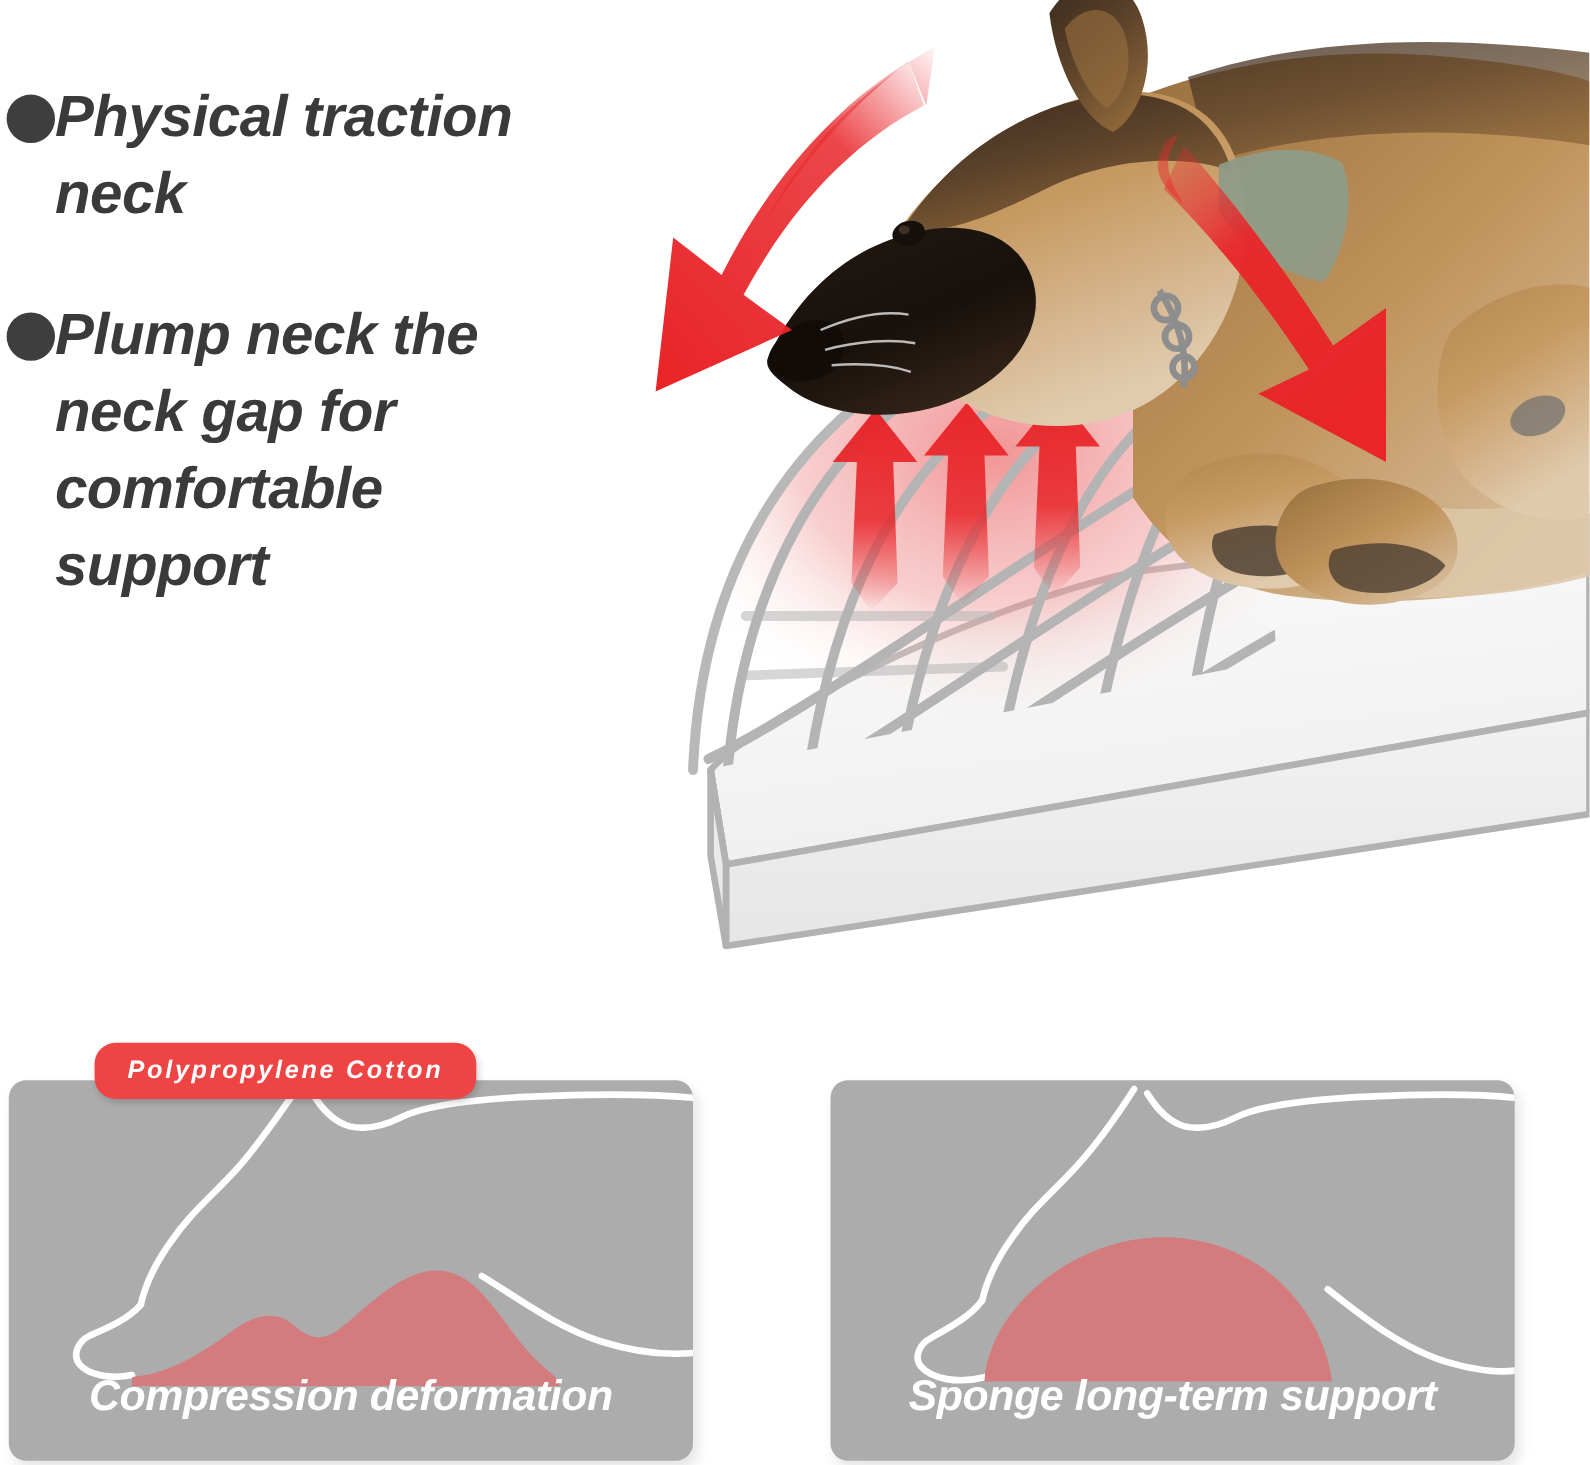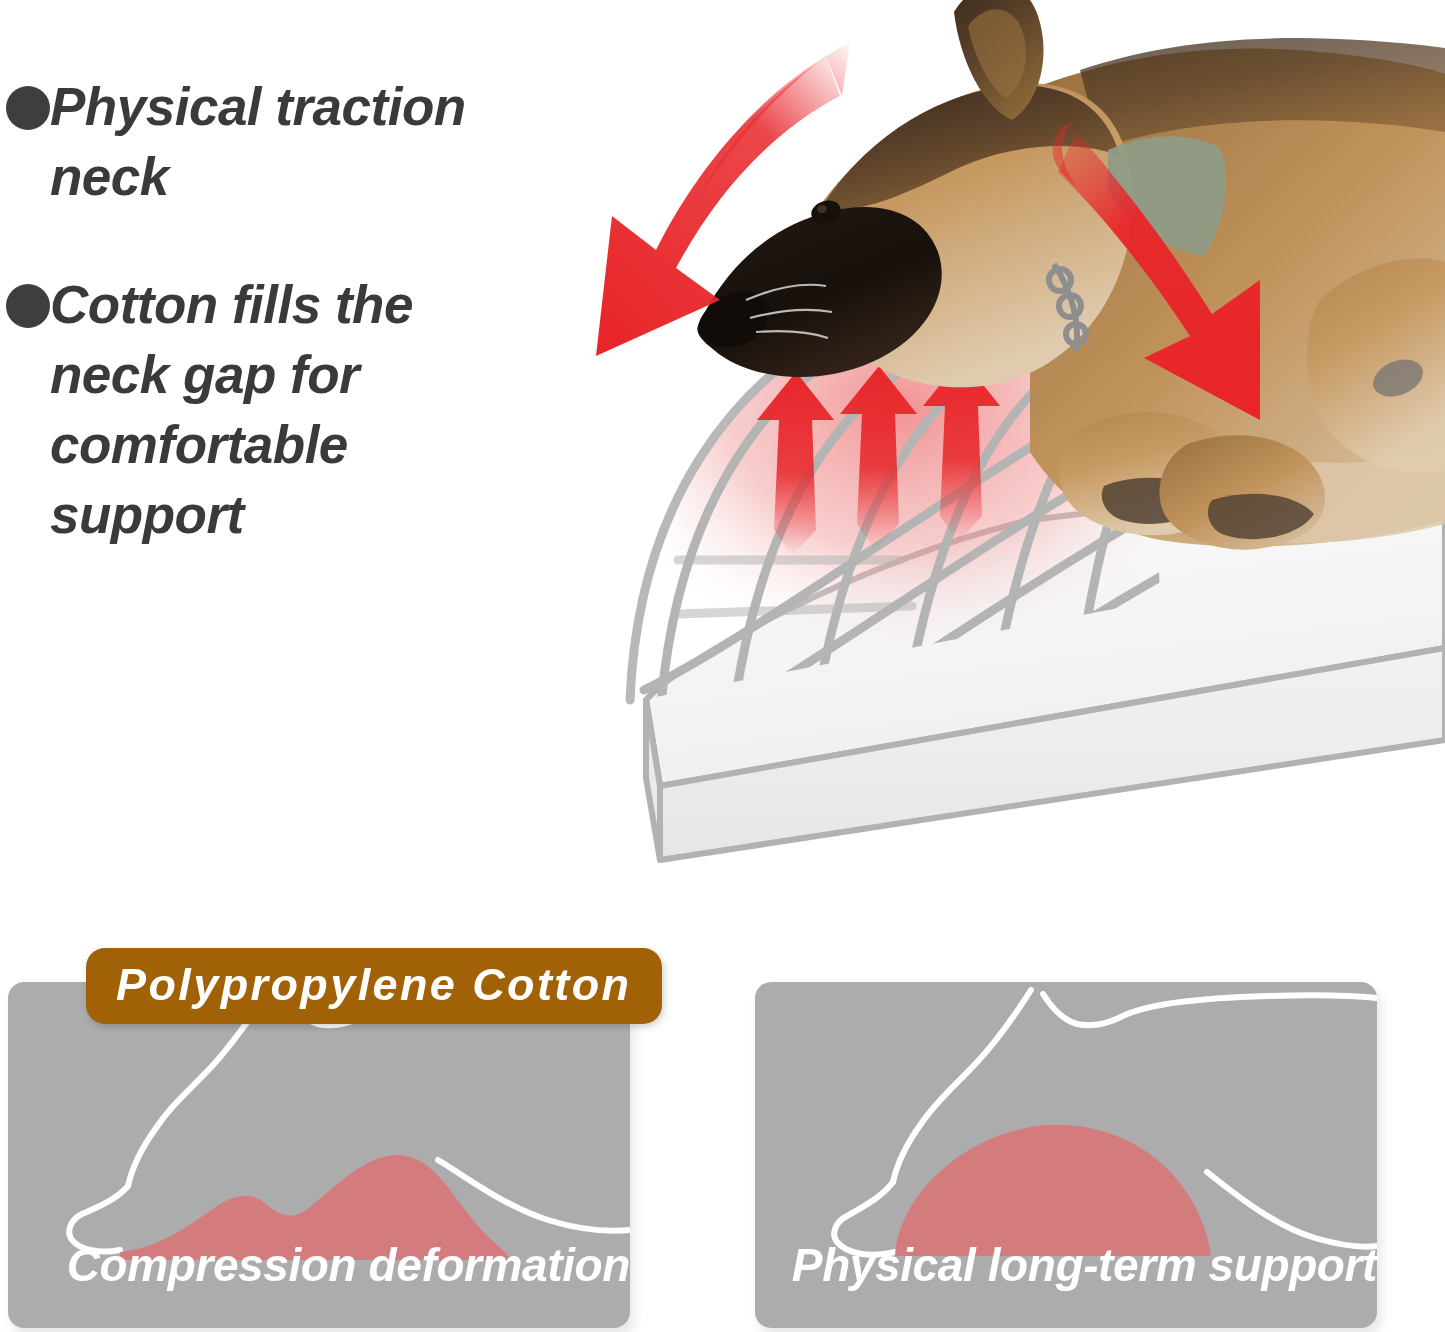--- a/index.html
+++ b/index.html
@@ -74,43 +74,43 @@
     background: #acacac;
     border-radius: 16px;
     box-shadow: 4px 7px 12px rgba(0,0,0,0.10);
   }
   #panel-polypropylene { left: 8px; }
   #panel-sponge { left: 755px; }
 
   .panel-badge {
     position: absolute;
     top: -34px;
-    background: #a16207;
+    background: #ef4444;
     border-radius: 19px;
     padding: 11px 30px 13px 30px;
     color: #ffffff;
-    font-size: 45px;
+    font-size: 23px;
     font-weight: bold;
     font-style: italic;
     letter-spacing: 2.4px;
     white-space: nowrap;
     z-index: 6;
     box-shadow: 2px 3px 7px rgba(0,0,0,0.18);
   }
   #panel-polypropylene .panel-badge { left: 78px; }
   #panel-sponge .panel-badge { left: 167px; }
 
   .panel-caption {
     position: absolute;
     left: 0;
     right: 0;
     bottom: 36px;
-    text-align: right;
+    text-align: center;
     color: #ffffff;
-    font-size: 46px;
+    font-size: 39px;
     font-weight: bold;
     font-style: italic;
     letter-spacing: -0.4px;
   }
   .panel-svg {
     position: absolute;
     left: 0;
     top: 0;
     width: 622px;
     height: 346px;
@@ -123,21 +123,21 @@
 
 <div id="feature-list">
 
   <div class="feature-item">
     <span class="bullet-dot"></span>
     <div class="feature-text">Physical traction neck</div>
   </div>
 
   <div class="feature-item">
     <span class="bullet-dot"></span>
-    <div class="feature-text">Cotton fills the neck gap for comfortable support</div>
+    <div class="feature-text">Plump neck the neck gap for comfortable support</div>
   </div>
 
 </div>
 
 <div id="illustration-stage">
   <svg viewBox="0 0 885 900" xmlns="http://www.w3.org/2000/svg">
     <defs>
       <linearGradient id="arrowFadeTL" x1="1" y1="0" x2="0.15" y2="1">
         <stop offset="0" stop-color="#e8262a" stop-opacity="0.05"></stop>
         <stop offset="0.30" stop-color="#e8262a" stop-opacity="0.85"></stop>
@@ -342,14 +342,14 @@
                C 92 272 116 276 140 270"></path>
       <path d="M 288 12 C 298 28 308 38 322 42 C 340 46 356 40 368 34
                C 392 22 444 16 512 14 C 570 12 604 14 622 16"></path>
       <path d="M 452 190 C 482 214 520 244 560 256 C 588 264 608 266 622 264"></path>
     </g>
 
     <path d="M 140 274 C 142 230 180 180 238 156 C 290 134 348 140 392 170
              C 432 198 452 240 456 274 Z" fill="#d47b7d"></path>
   </svg>
 
-  <div class="panel-caption">Physical long-term support</div>
+  <div class="panel-caption">Sponge long-term support</div>
 </div>
 
 </body></html>

